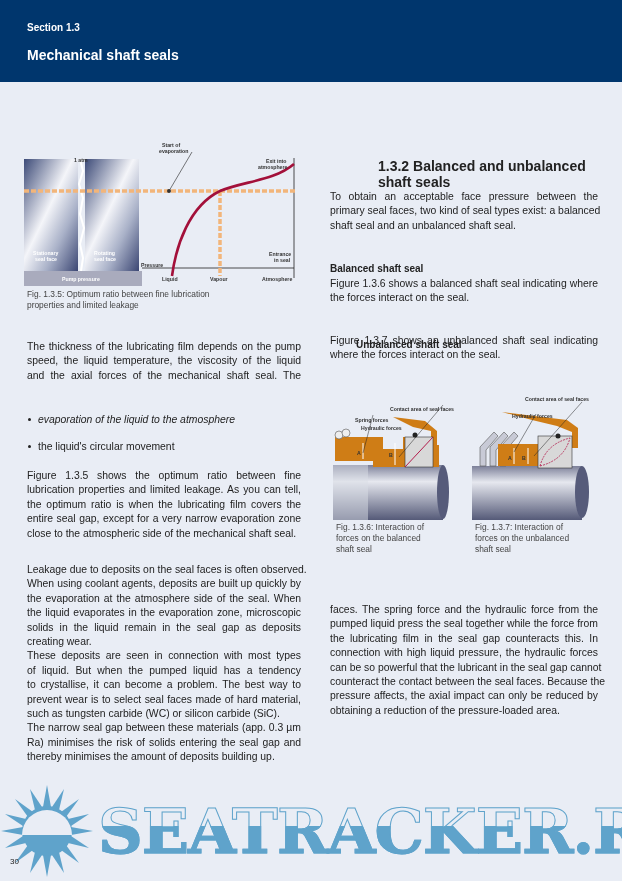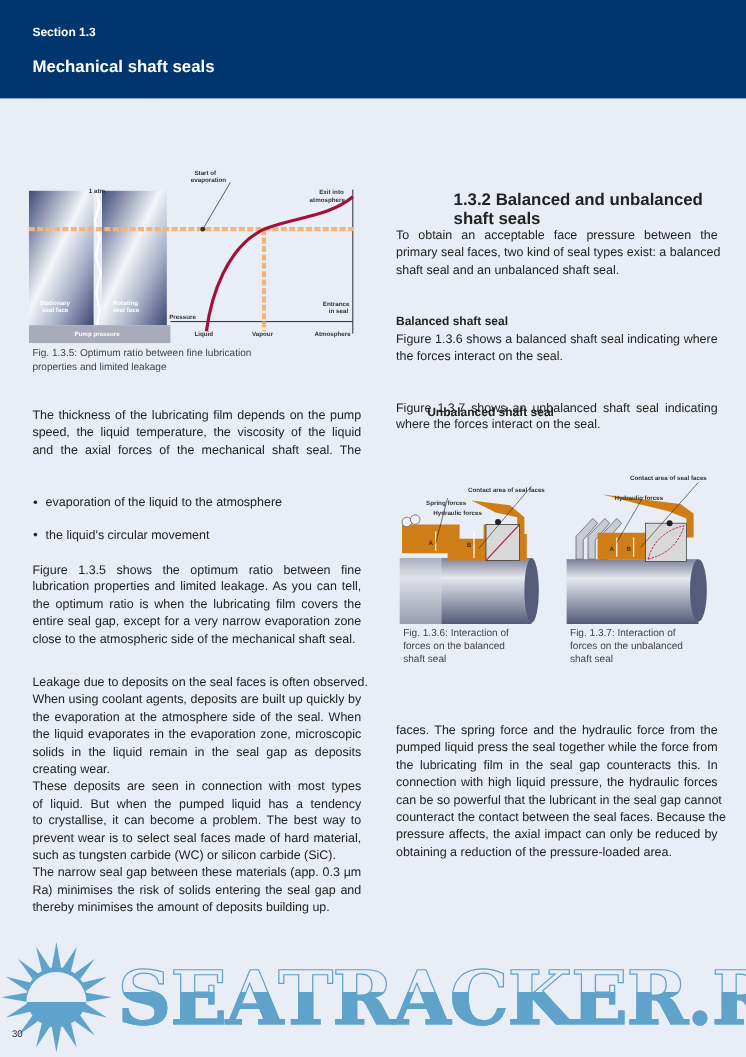--- a/index.html
+++ b/index.html
@@ -77,21 +77,21 @@
 <div class="caption" style="left:27px;top:289px;">
   <div>Fig. 1.3.5: Optimum ratio between fine lubrication</div>
   <div>properties and limited leakage</div>
 </div>
 
 <div class="p" style="left:27px;top:340px;width:274px;">
   <span class="l">The thickness of the lubricating film depends on the pump</span>
   <span class="l">speed, the liquid temperature, the viscosity of the liquid</span>
   <span class="l">and the axial forces of the mechanical shaft seal. The</span>
 </div>
-<div class="bullet" style="top:414px;"><span class="dot"></span><span>evaporation of the liquid to the atmosphere</span></div>
+<div class="bullet" style="top:414px;font-style:italic;"><span class="dot"></span><span>evaporation of the liquid to the atmosphere</span></div>
 <div class="bullet" style="top:441px;"><span class="dot"></span><span>the liquid's circular movement</span></div>
 
 <div class="p" style="left:27px;top:469px;width:274px;">
   <span class="l">Figure 1.3.5 shows the optimum ratio between fine</span>
   <span class="l">lubrication properties and limited leakage.  As you can tell,</span>
   <span class="l">the optimum ratio is when the lubricating film covers the</span>
   <span class="l">entire seal gap, except for a very narrow evaporation zone</span>
   <span class="l last">close to the atmospheric side of the mechanical shaft seal.</span>
 </div>
 

